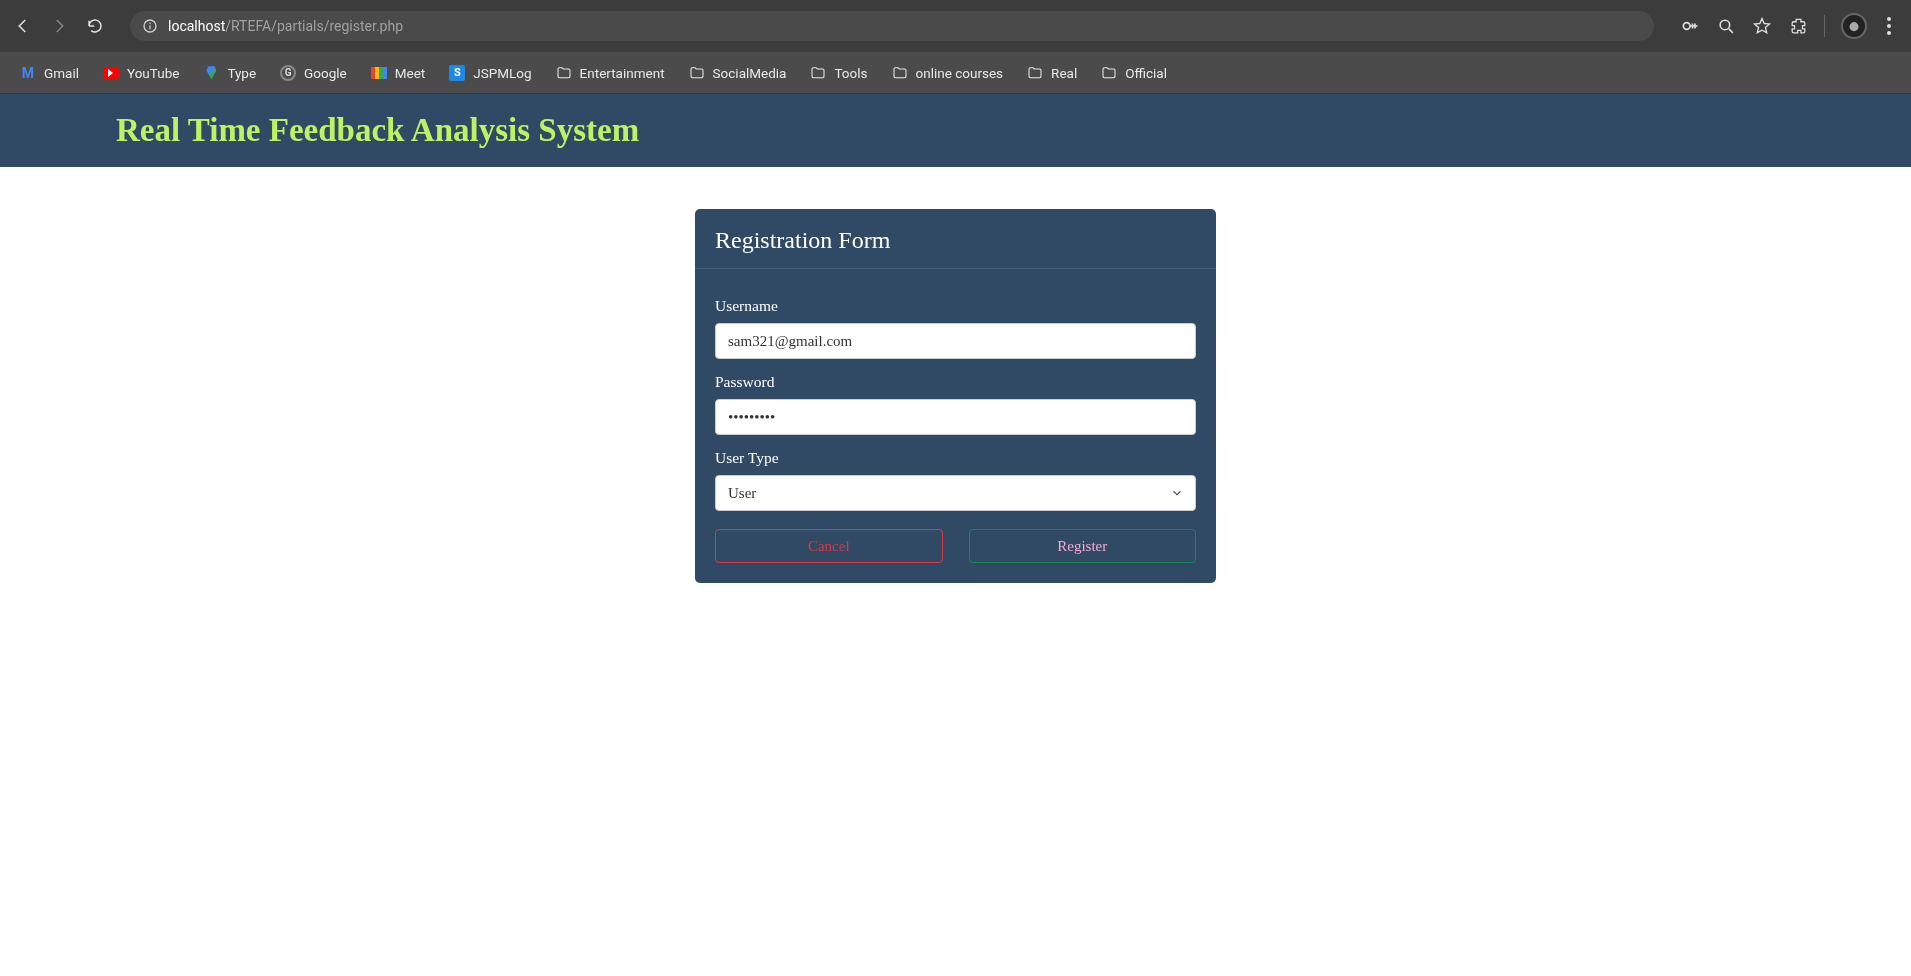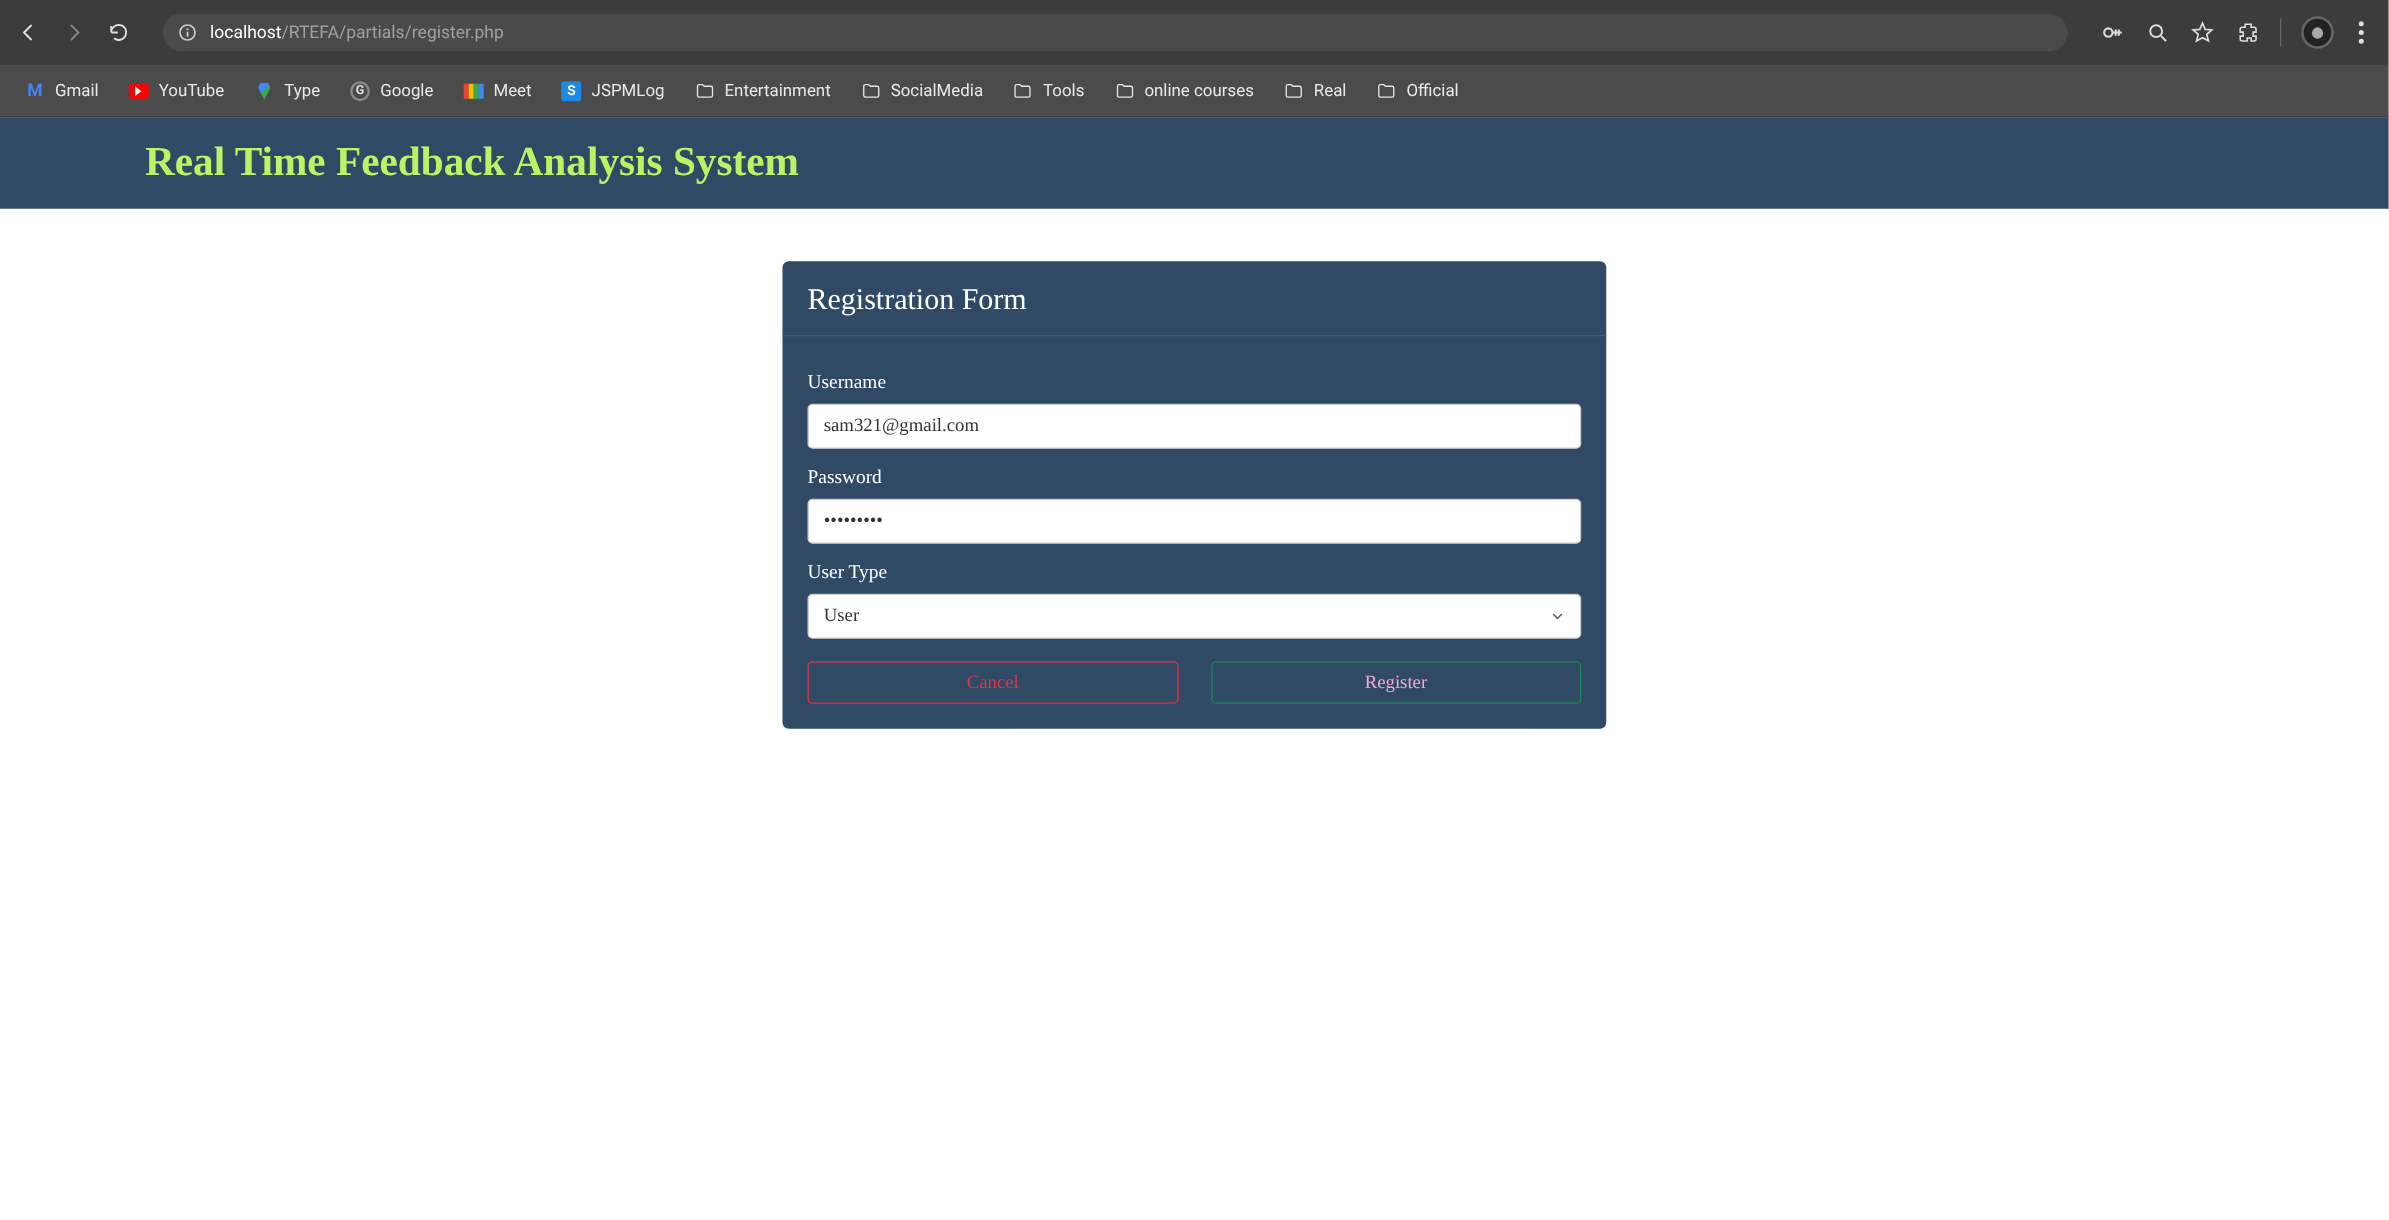--- a/index.html
+++ b/index.html
@@ -77,21 +77,21 @@
   }
   .page-header h1 {
     font-family: Georgia, "Times New Roman", serif;
     font-weight: 700;
     font-size: 33px;
   }
 
   
   .content { padding-top: 42px; display:flex; justify-content:center; }
   .card {
-    width: 659px;
+    width: 521px;
     background:#304a66;
     border-radius: 5px;
     color:#fff;
     font-family: Georgia, "Times New Roman", serif;
   }
   .card-header {
     padding: 18px 20px 14px;
     border-bottom: 1px solid #415c78;
     font-size: 24px;
     font-weight: 500;

